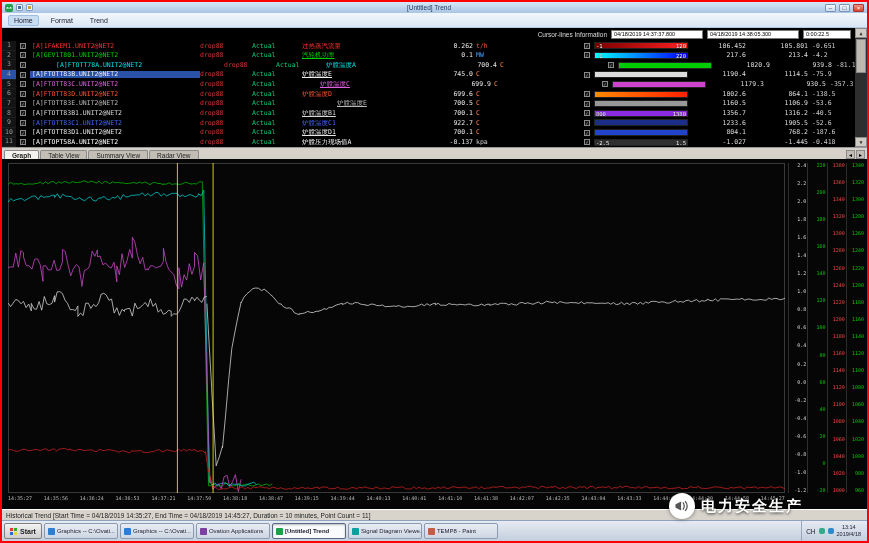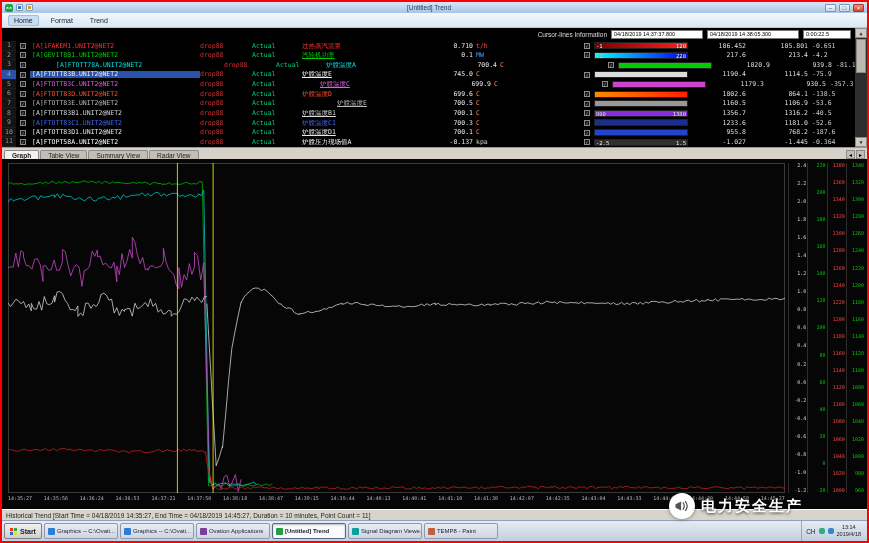--- a/index.html
+++ b/index.html
@@ -151,21 +151,21 @@
       <div class="grid-rows" id="rows">
           <div class="srow">
     <span class="c num">1</span>
     <span class="c cbx">
               <i>✓</i>
             </span>
     <span class="c sname" style="color: rgb(255, 50, 50);">[A]1FAKEM1.UNIT2@NET2</span>
     <span class="c sdrop">drop88</span>
     <span class="c smode" style="color: rgb(0, 204, 119);">Actual</span>
     <span class="c sdesc" style="color: rgb(255, 50, 50);">过热蒸汽流量</span>
-    <span class="c sval">0.710</span>
+    <span class="c sval">0.262</span>
     <span class="c sunit" style="color: rgb(255, 80, 64);">t/h</span>
     <span class="c spacer"></span>
     <span class="c cbx">
               <i>✓</i>
             </span>
     <span class="c sbar" style="background: linear-gradient(90deg, rgb(122, 0, 0), rgb(255, 32, 32));">
               <i class="bmin">-1</i>
               <i class="bmax">120</i>
             </span>
     <span class="c cv1">106.452</span>
@@ -335,32 +335,32 @@
   </div>
           <div class="srow">
     <span class="c num">9</span>
     <span class="c cbx">
               <i>✓</i>
             </span>
     <span class="c sname" style="color: rgb(68, 102, 255);">[A]FTOTT83C1.UNIT2@NET2</span>
     <span class="c sdrop">drop88</span>
     <span class="c smode" style="color: rgb(0, 204, 119);">Actual</span>
     <span class="c sdesc" style="color: rgb(68, 102, 255);">炉膛温度C1</span>
-    <span class="c sval">700.3</span>
+    <span class="c sval">922.7</span>
     <span class="c sunit" style="color: rgb(255, 128, 64);">C</span>
     <span class="c spacer"></span>
     <span class="c cbx">
               <i>✓</i>
             </span>
     <span class="c sbar" style="background: rgb(27, 47, 138);">
               <i class="bmin"></i>
               <i class="bmax"></i>
             </span>
     <span class="c cv1">1233.6</span>
-    <span class="c cv2">1181.0</span>
+    <span class="c cv2">1905.5</span>
     <span class="c cdelta">-52.6</span>
   </div>
           <div class="srow">
     <span class="c num">10</span>
     <span class="c cbx">
               <i>✓</i>
             </span>
     <span class="c sname" style="color: rgb(232, 232, 232);">[A]FTOTT83D1.UNIT2@NET2</span>
     <span class="c sdrop">drop88</span>
     <span class="c smode" style="color: rgb(0, 204, 119);">Actual</span>
@@ -368,21 +368,21 @@
     <span class="c sval">700.1</span>
     <span class="c sunit" style="color: rgb(255, 128, 64);">C</span>
     <span class="c spacer"></span>
     <span class="c cbx">
               <i>✓</i>
             </span>
     <span class="c sbar" style="background: rgb(34, 68, 204);">
               <i class="bmin"></i>
               <i class="bmax"></i>
             </span>
-    <span class="c cv1">955.8</span>
+    <span class="c cv1">804.1</span>
     <span class="c cv2">768.2</span>
     <span class="c cdelta">-187.6</span>
   </div>
           <div class="srow">
     <span class="c num">11</span>
     <span class="c cbx">
               <i>✓</i>
             </span>
     <span class="c sname" style="color: rgb(255, 255, 255);">[A]FTOPT58A.UNIT2@NET2</span>
     <span class="c sdrop">drop88</span>
@@ -393,21 +393,21 @@
     <span class="c spacer"></span>
     <span class="c cbx">
               <i>✓</i>
             </span>
     <span class="c sbar" style="background: rgb(48, 48, 48);">
               <i class="bmin">-2.5</i>
               <i class="bmax">1.5</i>
             </span>
     <span class="c cv1">-1.027</span>
     <span class="c cv2">-1.445</span>
-    <span class="c cdelta">-0.364</span>
+    <span class="c cdelta">-0.418</span>
   </div>
         </div>
     </div>
     <div class="vscroll">
       <span class="sc-btn">▲</span>
       <span class="sc-thumb"></span>
       <span style="flex:1"></span>
       <span class="sc-btn">▼</span>
     </div>
   </div>

